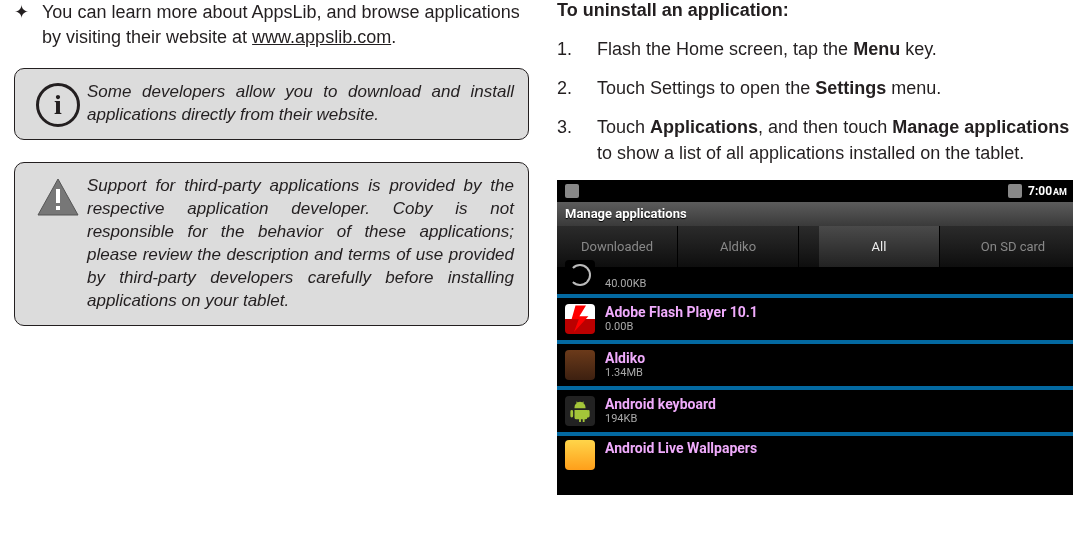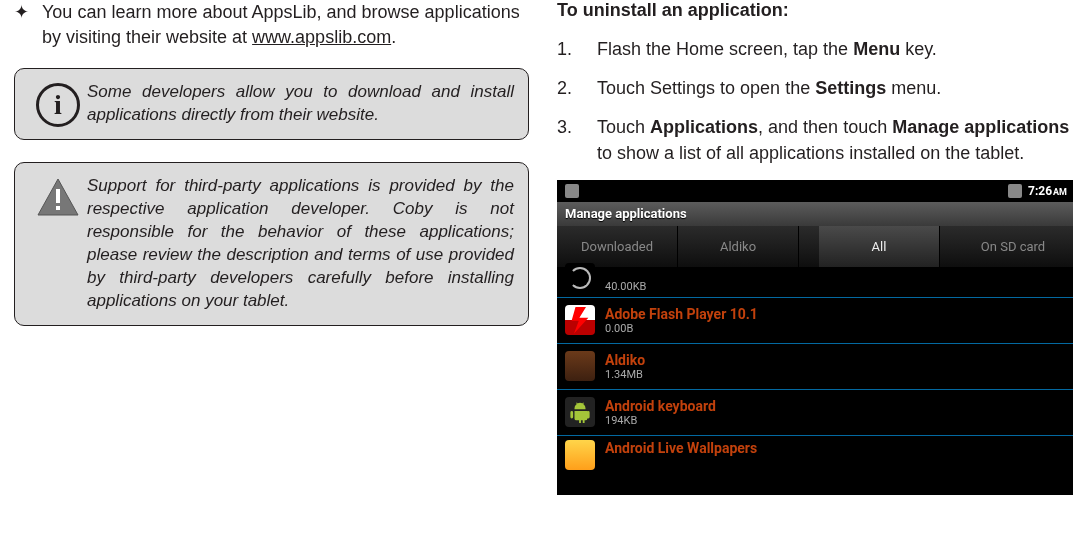--- a/index.html
+++ b/index.html
@@ -33,34 +33,34 @@
   .stat-icon { width: 14px; height: 14px; background: #888; border-radius: 2px; }
   .stat-icon.left { margin-right: auto; margin-left: 2px; }
   .stat-time { font-weight: 700; font-size: 12px; }
   .stat-time .ampm { font-size: 9px; font-weight: 700; margin-left: 1px; }
   .shot-title { height: 24px; background: linear-gradient(#5c5c5c,#3a3a3a); font-size: 13px; font-weight: 700; color: #fff; padding: 0 8px; display: flex; align-items: center; text-shadow: 0 1px 1px #000; }
   .shot-tabs { height: 42px; background: linear-gradient(#2b2b2b,#0e0e0e); display: flex; border-bottom: 1px solid #000; }
   .shot-tab { flex: 1; display: flex; align-items: center; justify-content: center; color: #888; font-size: 13px; border-right: 1px solid #000; }
   .shot-tab:last-child { border-right: none; margin-left: 13px; }
   .shot-tab.sel { background: linear-gradient(#4a4a4a,#222); color: #eee; position: relative; margin-left: 20px; }
   .shot-list { background: #000; }
-  .shot-row { display: flex; align-items: center; height: 46px; padding: 0 8px; border-bottom: 1px solid #0369a1; gap: 10px; }
+  .shot-row { display: flex; align-items: center; height: 46px; padding: 0 8px; border-bottom: 4px solid #0369a1; gap: 10px; }
   .shot-row.partial-top { height: 30px; align-items: flex-end; padding-bottom: 4px; }
   .shot-row.partial-bot { height: 26px; align-items: flex-start; padding-top: 4px; border-bottom: none; }
   .shot-appicon { width: 30px; height: 30px; background: #444; border-radius: 4px; flex: none; display:flex; align-items:center; justify-content:center; }
   .shot-appicon.syncish { background: #000; position: relative; }
   .shot-appicon.syncish::before { content:""; width:18px; height:18px; border:2px solid #bbb; border-radius:50%; border-left-color:transparent; display:block; }
   .shot-appicon.flash { background: linear-gradient(#fff 50%, #b00 50%); position: relative; }
   .shot-appicon.flash::after { content:""; position:absolute; inset:0; background: red; clip-path: polygon(35% 6%, 70% 6%, 48% 42%, 78% 42%, 30% 94%, 46% 52%, 22% 52%); }
   .shot-appicon.aldiko { background: linear-gradient(#6b3a1a,#3d2010); }
   .shot-appicon.android { background: #222; display:flex; align-items:center; justify-content:center; }
   .shot-appicon.android svg { width: 22px; height: 22px; }
   .shot-appicon.wall { background: linear-gradient(#ffd54a,#ff9f1a); }
   .shot-apptext { display: flex; flex-direction: column; }
-  .shot-appname { color: #c2410c; font-size: 14px; font-weight: 700; }
+  .shot-appname { color: #f0abfc; font-size: 14px; font-weight: 700; }
   .shot-appsize { color: #aaa; font-size: 11px; }
 </style>
 </head>
 <body>
 
 <div class="page">
 
   <div class="col col-left">
 
     <div class="bullet-item">
@@ -113,21 +113,21 @@
       <div class="ol-text">
         <span>Touch </span><span class="b">Applications</span><span>, and then touch </span><span class="b">Manage applications</span><span> to show a list of all applications installed on the tablet.</span>
       </div>
     </div>
 
     <div class="shot">
       <div class="shot-status">
         <div class="stat-icon left"></div>
         <div class="stat-icon"></div>
         <div class="stat-time">
-          <span>7:26</span><span class="ampm">AM</span>
+          <span>7:00</span><span class="ampm">AM</span>
         </div>
       </div>
       <div class="shot-title">Manage applications</div>
       <div class="shot-tabs">
         <div class="shot-tab">Downloaded</div>
         <div class="shot-tab">Aldiko</div>
         <div class="shot-tab sel">All</div>
         <div class="shot-tab">On SD card</div>
       </div>
       <div class="shot-list">

